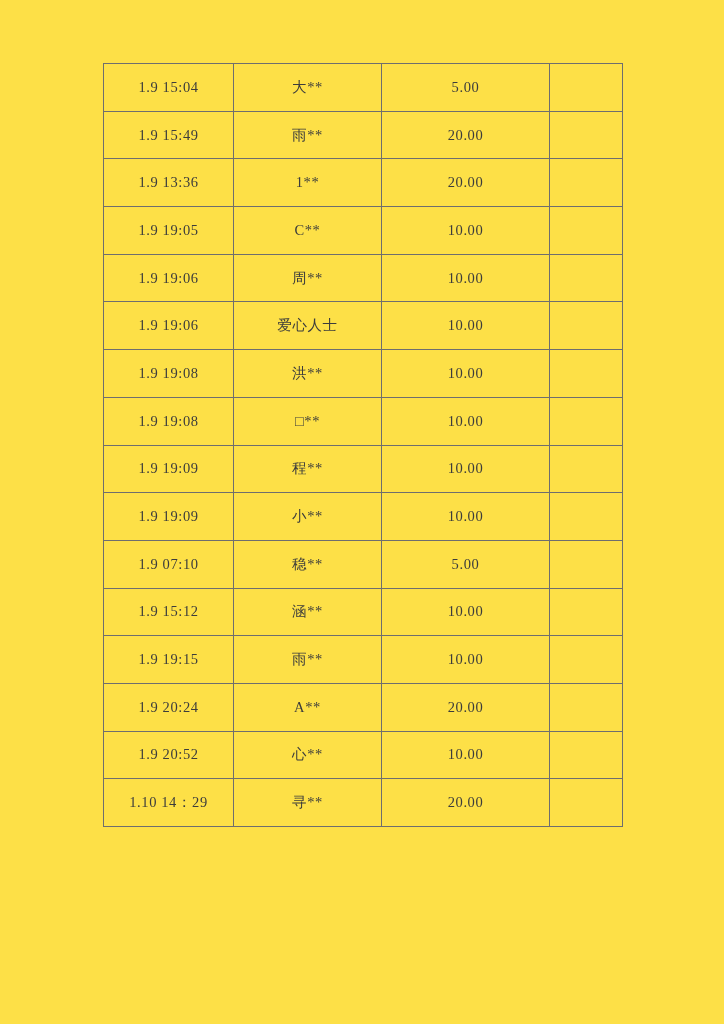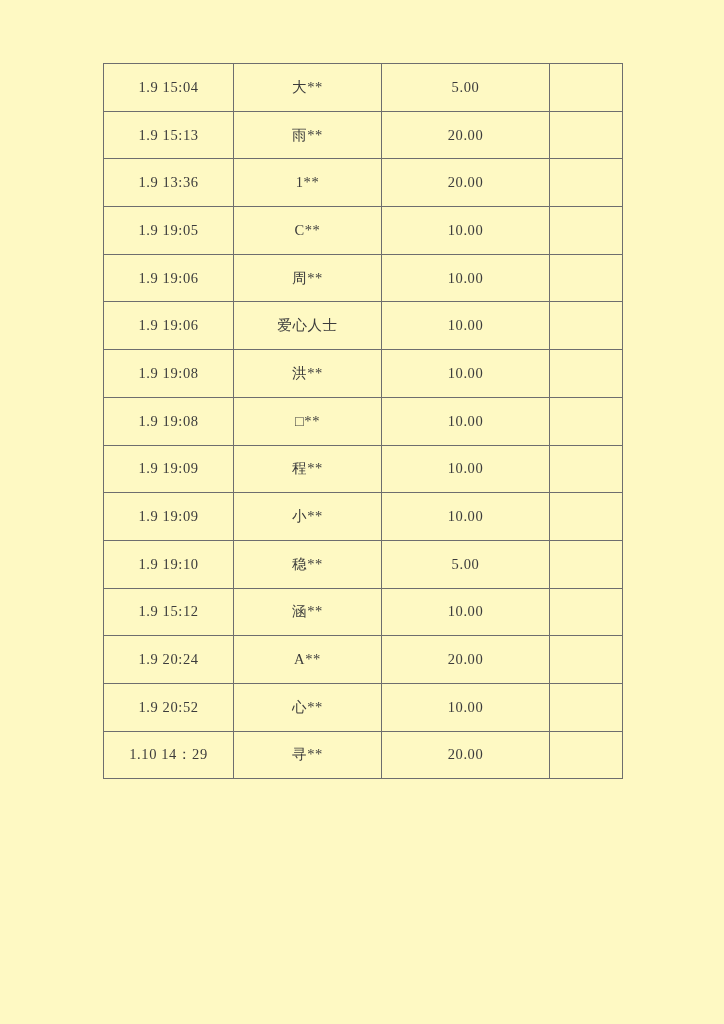--- a/index.html
+++ b/index.html
@@ -4,21 +4,21 @@
 <style>
   html, body {
     margin: 0;
     padding: 0;
     background: #ffffff;
   }
   .page {
     position: relative;
     width: 724px;
     height: 1024px;
-    background: #fef9c3;
+    background: #fde047;
     overflow: hidden;
     font-family: "Liberation Serif", "DejaVu Serif", serif;
   }
   table.donation-table {
     position: absolute;
     left: 103px;
     top: 63px;
     width: 519px;
     border-collapse: collapse;
     table-layout: fixed;
@@ -51,21 +51,21 @@
       <col class="c4">
     </colgroup>
     <tbody>
         <tr>
           <td>1.9 15:04</td>
           <td>大**</td>
           <td>5.00</td>
           <td></td>
         </tr>
         <tr>
-          <td>1.9 15:13</td>
+          <td>1.9 15:49</td>
           <td>雨**</td>
           <td>20.00</td>
           <td></td>
         </tr>
         <tr>
           <td>1.9 13:36</td>
           <td>1**</td>
           <td>20.00</td>
           <td></td>
         </tr>
@@ -105,28 +105,34 @@
           <td>10.00</td>
           <td></td>
         </tr>
         <tr>
           <td>1.9 19:09</td>
           <td>小**</td>
           <td>10.00</td>
           <td></td>
         </tr>
         <tr>
-          <td>1.9 19:10</td>
+          <td>1.9 07:10</td>
           <td>稳**</td>
           <td>5.00</td>
           <td></td>
         </tr>
         <tr>
           <td>1.9 15:12</td>
           <td>涵**</td>
+          <td>10.00</td>
+          <td></td>
+        </tr>
+        <tr>
+          <td>1.9 19:15</td>
+          <td>雨**</td>
           <td>10.00</td>
           <td></td>
         </tr>
         <tr>
           <td>1.9 20:24</td>
           <td>A**</td>
           <td>20.00</td>
           <td></td>
         </tr>
         <tr>

